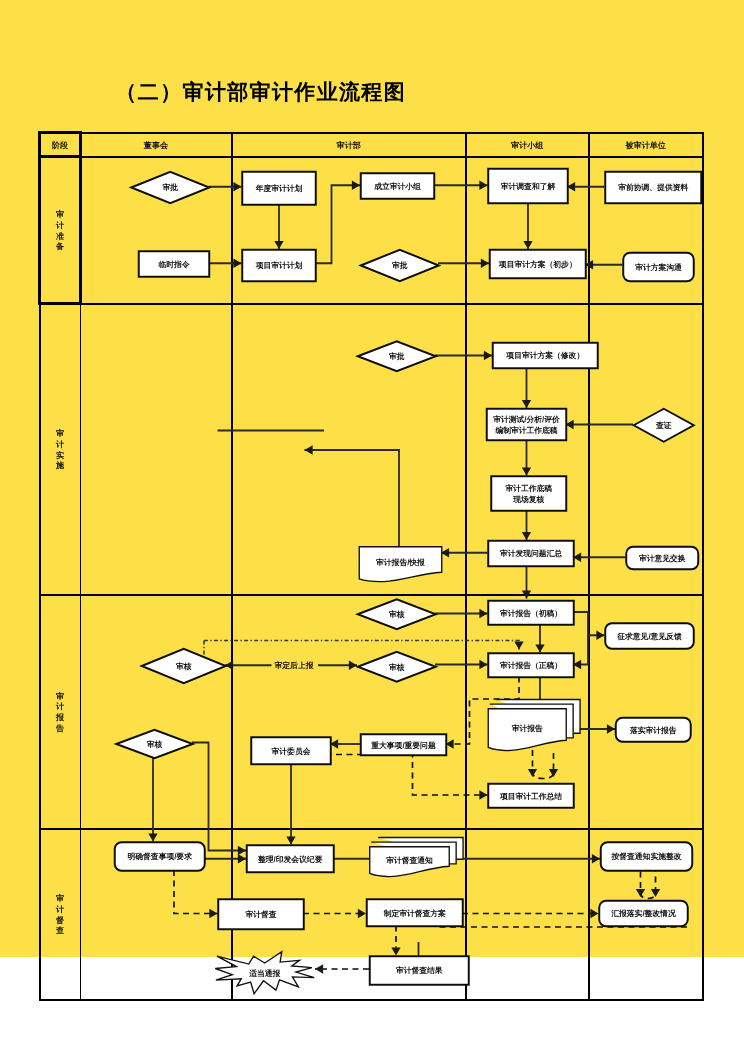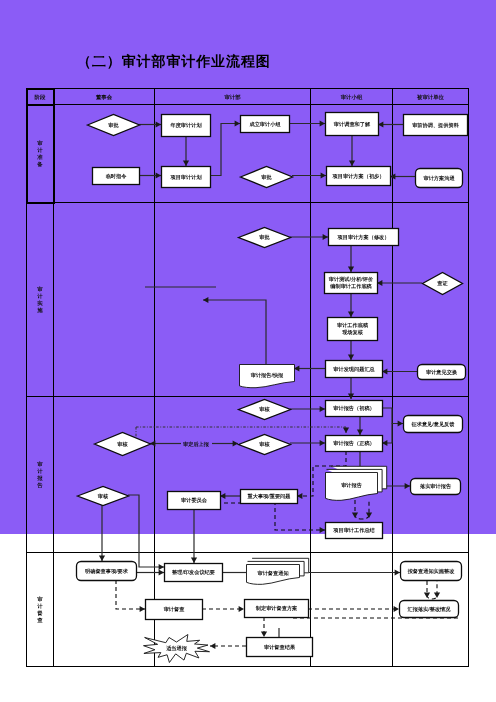--- a/index.html
+++ b/index.html
@@ -1,18 +1,18 @@
 <!DOCTYPE html>
 <html><head>
 <meta charset="utf-8">
 <style>
   html,body{margin:0;padding:0;background:#ffffff;-webkit-font-smoothing:antialiased;}
   *{-webkit-font-smoothing:antialiased;text-rendering:geometricPrecision;}
   body{width:496px;height:702px;font-family:"Liberation Sans",sans-serif;overflow:hidden;}
-  #page{position:relative;width:496px;height:534px;background:#8b5cf6;}
+  #page{position:relative;width:496px;height:638px;background:#fde047;}
   #title{position:absolute;left:77px;top:54px;font-size:14px;font-weight:bold;letter-spacing:0.9px;
          color:#000;font-family:"Liberation Serif",serif;white-space:nowrap;}
   svg#chart{position:absolute;left:0;top:0;display:block;}
   .shp{fill:#ffffff;stroke:#0d0d0d;stroke-width:1.3;stroke-linejoin:miter;}
   .shp2{fill:#ffffff;stroke:#111;stroke-width:0.9;stroke-linejoin:miter;}
   .tbl{fill:none;stroke:#000000;stroke-width:1;shape-rendering:crispEdges;}
   .tbl2{fill:none;stroke:#000000;stroke-width:2;shape-rendering:crispEdges;}
   .ln{stroke:#2b2b2b;stroke-width:1.2;fill:none;}
   .lnd{stroke:#0d0d0d;stroke-width:1.1;fill:none;stroke-dasharray:4 3;}
   .lndot{stroke:#333;stroke-width:1;fill:none;stroke-dasharray:2.6 1.6 0.9 1.6;}

